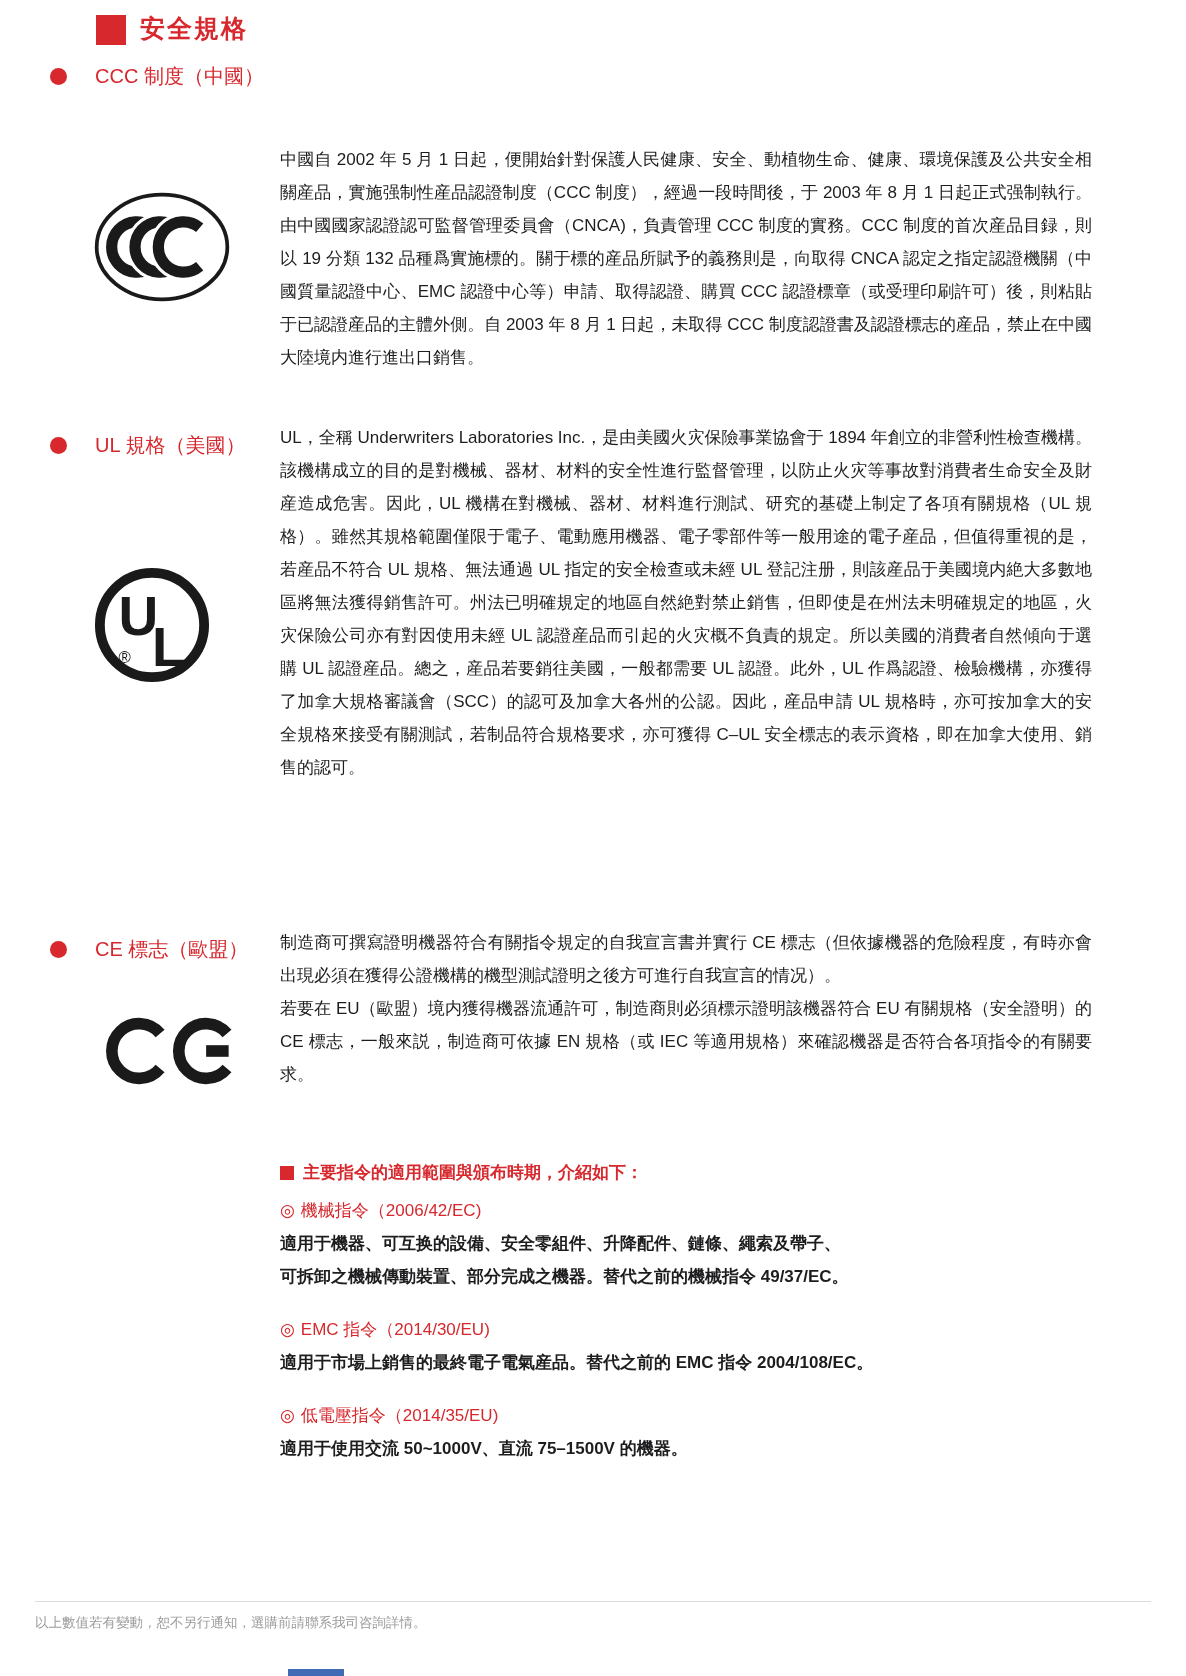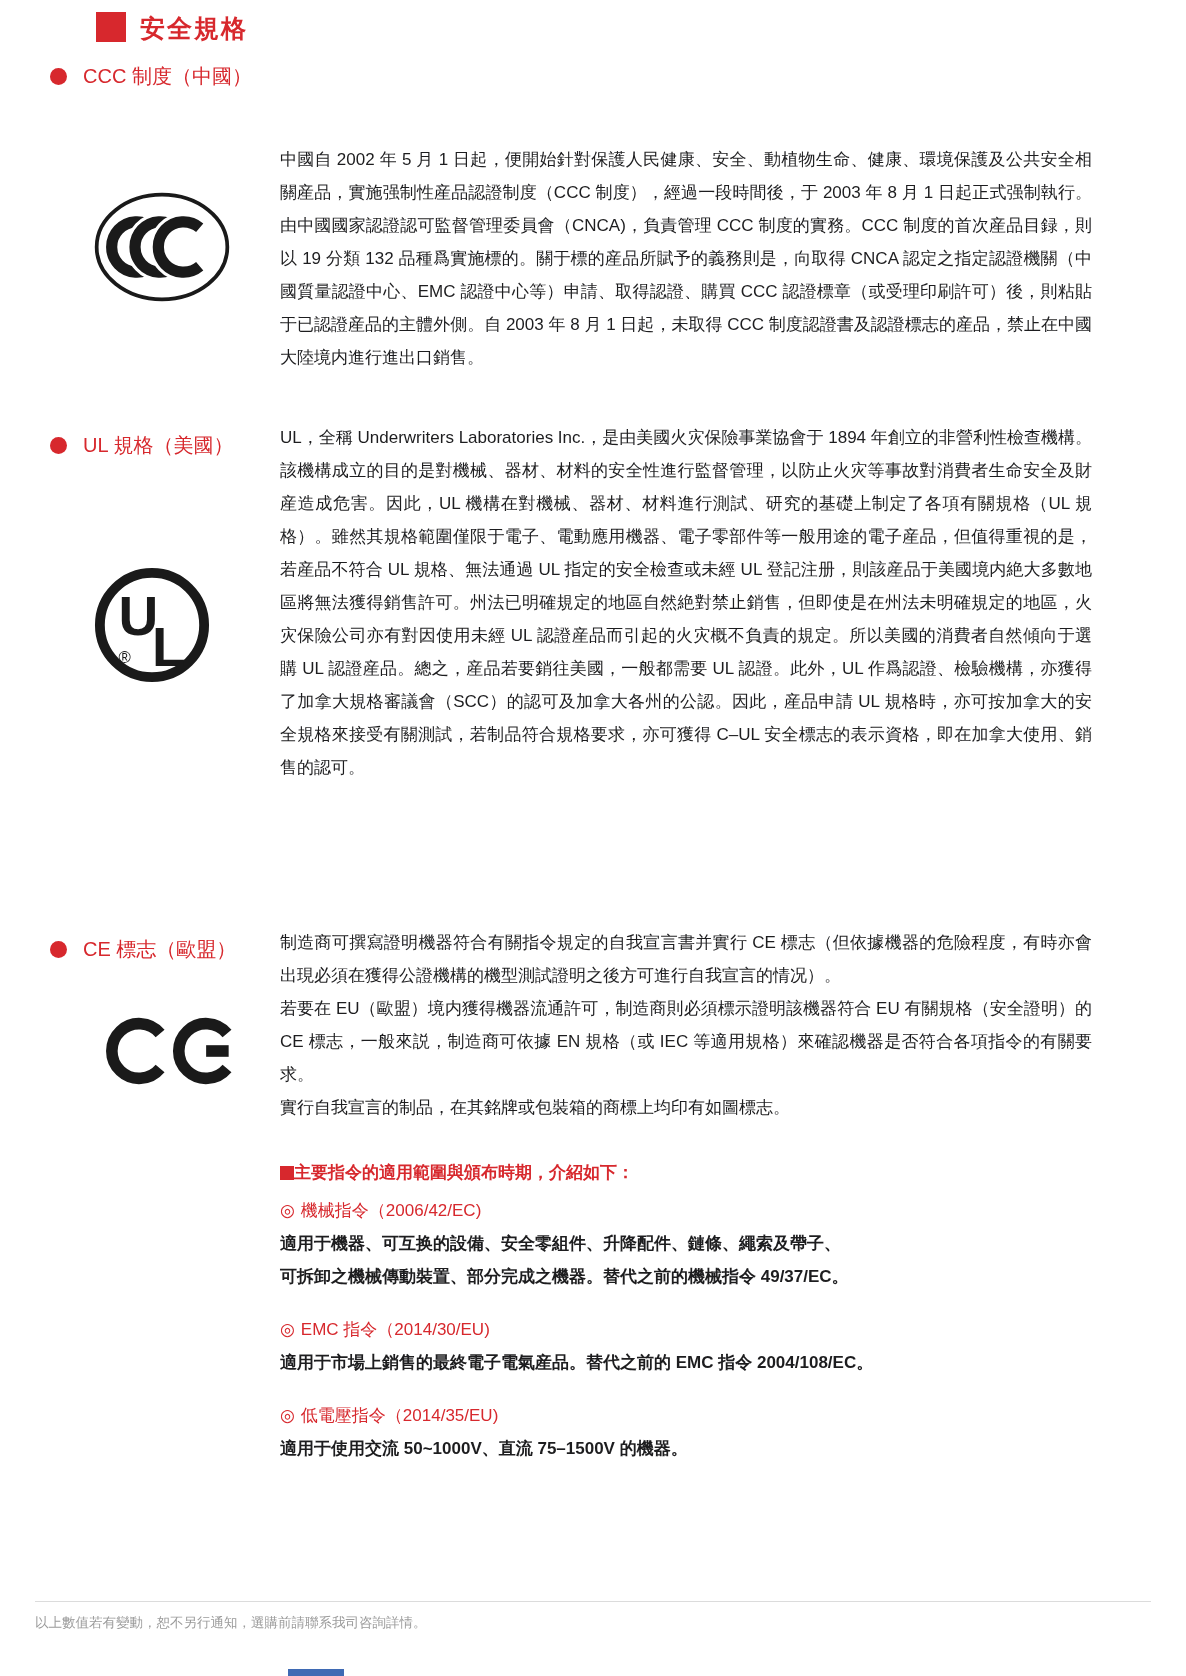--- a/index.html
+++ b/index.html
@@ -11,31 +11,31 @@
   .page {
     position: relative;
     width: 1186px;
     height: 1676px;
     background: #ffffff;
     overflow: hidden;
   }
   
   .title-row {
     position: absolute; left: 48px; top: 12px;
-    display: flex; align-items: flex-start; gap: 14px; padding-left: 48px;
+    display: flex; align-items: flex-end; gap: 14px; padding-left: 48px;
   }
   .title-square {
     width: 30px; height: 30px; background: #d7282d; display: inline-block;
   }
   .page-title {
     font-size: 25px; font-weight: bold; color: #d7282d; letter-spacing: 2px;
   }
   .sec-head {
     position: absolute; left: 50px;
-    display: flex; align-items: center; gap: 16px;
+    display: flex; align-items: center; gap: 28px;
   }
   .bullet {
     width: 17px; height: 17px; border-radius: 50%;
     background: #d7282d; display: inline-block; flex: none;
   }
   .sec-head h2 {
     font-size: 20px; font-weight: normal; color: #d7282d; white-space: nowrap;
   }
   #sec-head-ccc { top: 63px; }
   #sec-head-ul  { top: 432px; }
@@ -54,21 +54,21 @@
   #ccc-body { top: 135px; margin-top: 8px; }
   #ul-body  { top: 421px; }
   #ce-body  { top: 926px; }
   
   .directives {
     position: absolute; left: 280px; top: 1156px; width: 812px;
     font-size: 17px; line-height: 33px; color: #1d1d1f;
   }
   .dir-title {
     color: #d7282d; font-weight: bold;
-    display: flex; align-items: center; 
+    display: flex; align-items: center; gap: 9px;
   }
   .dir-square {
     width: 14px; height: 14px; background: #d7282d; display: inline-block; flex: none;
   }
   .dir-group { margin-top: 5px; }
   .dir-group + .dir-group { margin-top: 20px; }
   .dir-name { color: #d7282d; }
   .dir-name .ring { color: #d7282d; margin-right: 6px; }
   .dir-desc { color: #1d1d1f; font-weight: bold; }
   
@@ -143,21 +143,20 @@
         <path d="M 83.6 35.3 A 40 40 0 1 0 83.6 86.7"></path>
         <path d="M 181.6 35.3 A 40 40 0 1 0 181.6 86.7"></path>
         <path d="M 151 61 L 184 61"></path>
       </g>
     </svg>
   </div>
 
   <div class="body-text" id="ce-body">
     <p>制造商可撰寫證明機器符合有關指令規定的自我宣言書并實行 CE 標志（但依據機器的危險程度，有時亦會出現必須在獲得公證機構的機型測試證明之後方可進行自我宣言的情况）。</p>
     <p>若要在 EU（歐盟）境内獲得機器流通許可，制造商則必須標示證明該機器符合 EU 有關規格（安全證明）的 CE 標志，一般來説，制造商可依據 EN 規格（或 IEC 等適用規格）來確認機器是否符合各項指令的有關要求。</p>
-    <p>實行自我宣言的制品，在其銘牌或包裝箱的商標上均印有如圖標志。</p>
   </div>
 
   <div class="directives">
     <div class="dir-title">
       <span class="dir-square"></span>
       <span>主要指令的適用範圍與頒布時期，介紹如下：</span>
     </div>
 
     <div class="dir-group">
       <div class="dir-name">

